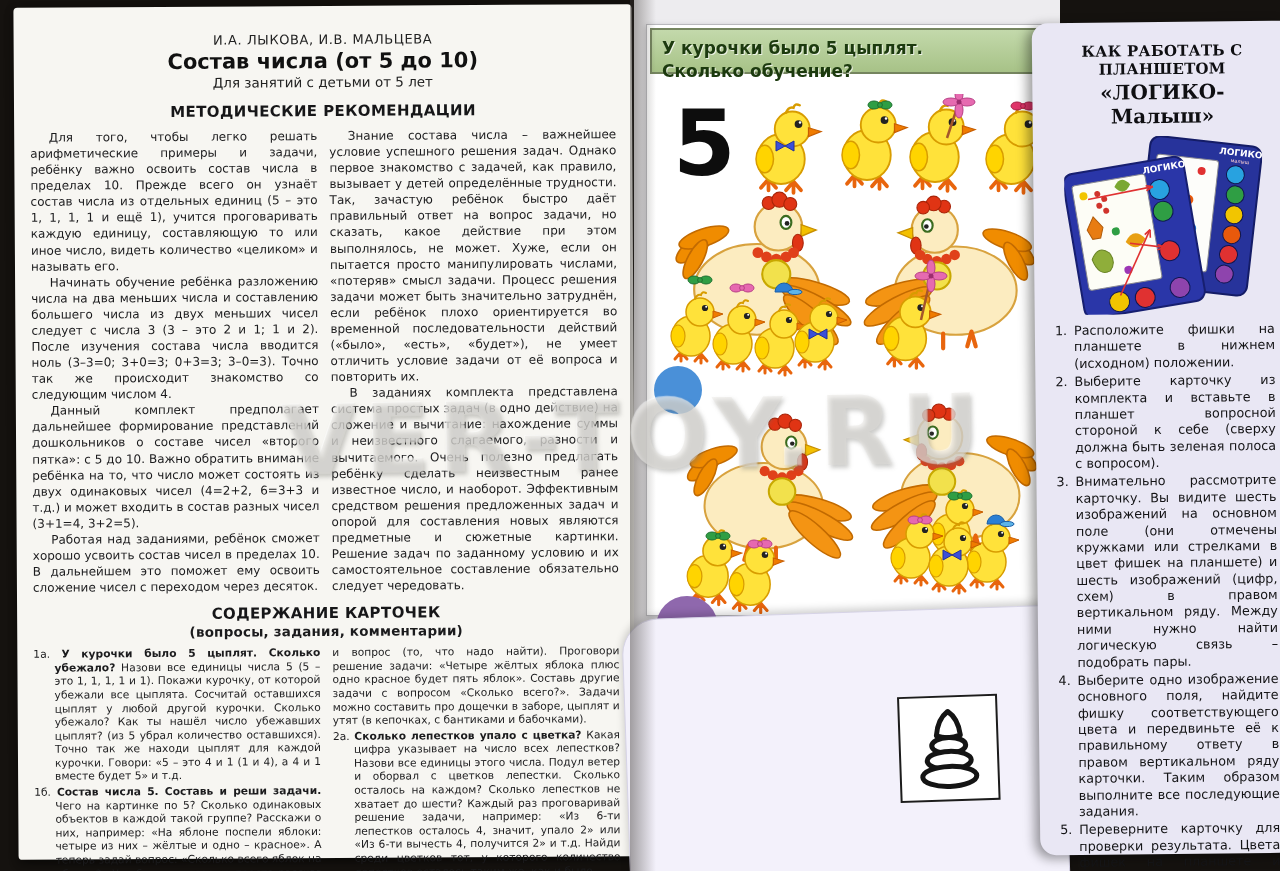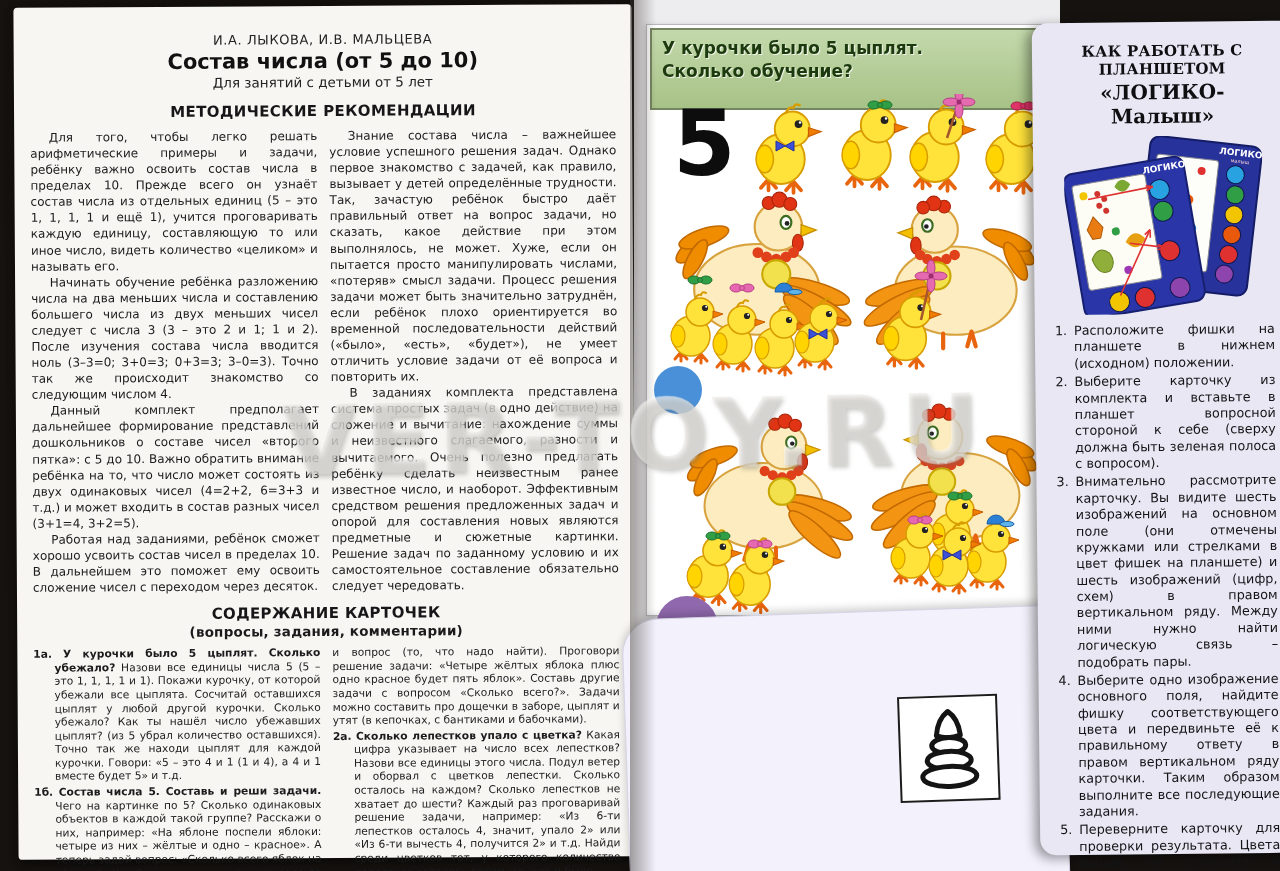--- a/index.html
+++ b/index.html
@@ -26,31 +26,31 @@
   .cols{display:flex;gap:12px;margin-top:8px;}
   .col{width:50%;font-size:12px;line-height:1.34;text-align:justify;}
   .col p{margin:0;text-indent:1.55em;}
   .sec2{margin-top:10px;}
   .sec2-sub{font-size:13.5px;font-weight:bold;text-align:center;letter-spacing:.2px;margin-top:1px;}
   .item-cols{display:flex;gap:12px;margin-top:7px;}
   .item-col{width:50%;font-size:10.7px;line-height:1.27;text-align:justify;}
   .item{margin:0 0 2px;padding-left:21px;text-indent:-21px;}
   .item-cont{margin:0 0 2px;}
   .item b{font-weight:bold;}
-  .item-num{font-weight:bold;margin-top:26px;}
+  .item-num{font-weight:normal;margin-top:26px;}
   
   #right-page{position:absolute;left:634px;top:0;width:426px;height:871px;background:#edecef;}
   #gutter-shadow{position:absolute;left:630px;top:0;width:26px;height:871px;
     background:linear-gradient(90deg,rgba(60,55,50,.45),rgba(60,55,50,0));pointer-events:none;z-index:5;}
   #card{
     position:absolute;left:12px;top:24px;width:394px;height:590px;
     background:#fff;border:1px solid #b9b9bd;box-shadow:0 2px 6px rgba(0,0,0,.22);
   }
   .card-header{
-    position:absolute;left:3px;right:3px;top:3px;height:82px;box-sizing:border-box;
+    position:absolute;left:3px;right:3px;top:3px;height:46px;box-sizing:border-box;
     background:linear-gradient(#c3d9ab,#a7c287);border:2px solid #75855f;
     padding:7px 10px;
   }
   .q-line{font-size:17px;font-weight:bold;color:#1c3a0e;line-height:1.35;
     text-shadow:1px 1px 0 rgba(255,255,255,.75);}
   .big-number{position:absolute;left:26px;top:74px;font-size:90px;font-weight:bold;
     line-height:1;color:#0d0d0d;}
   #card-art{position:absolute;left:0;top:69px;width:392px;height:520px;}
   .dot-purple{position:absolute;left:22px;top:596px;width:62px;height:62px;border-radius:50%;
     background:#8f68ad;}

